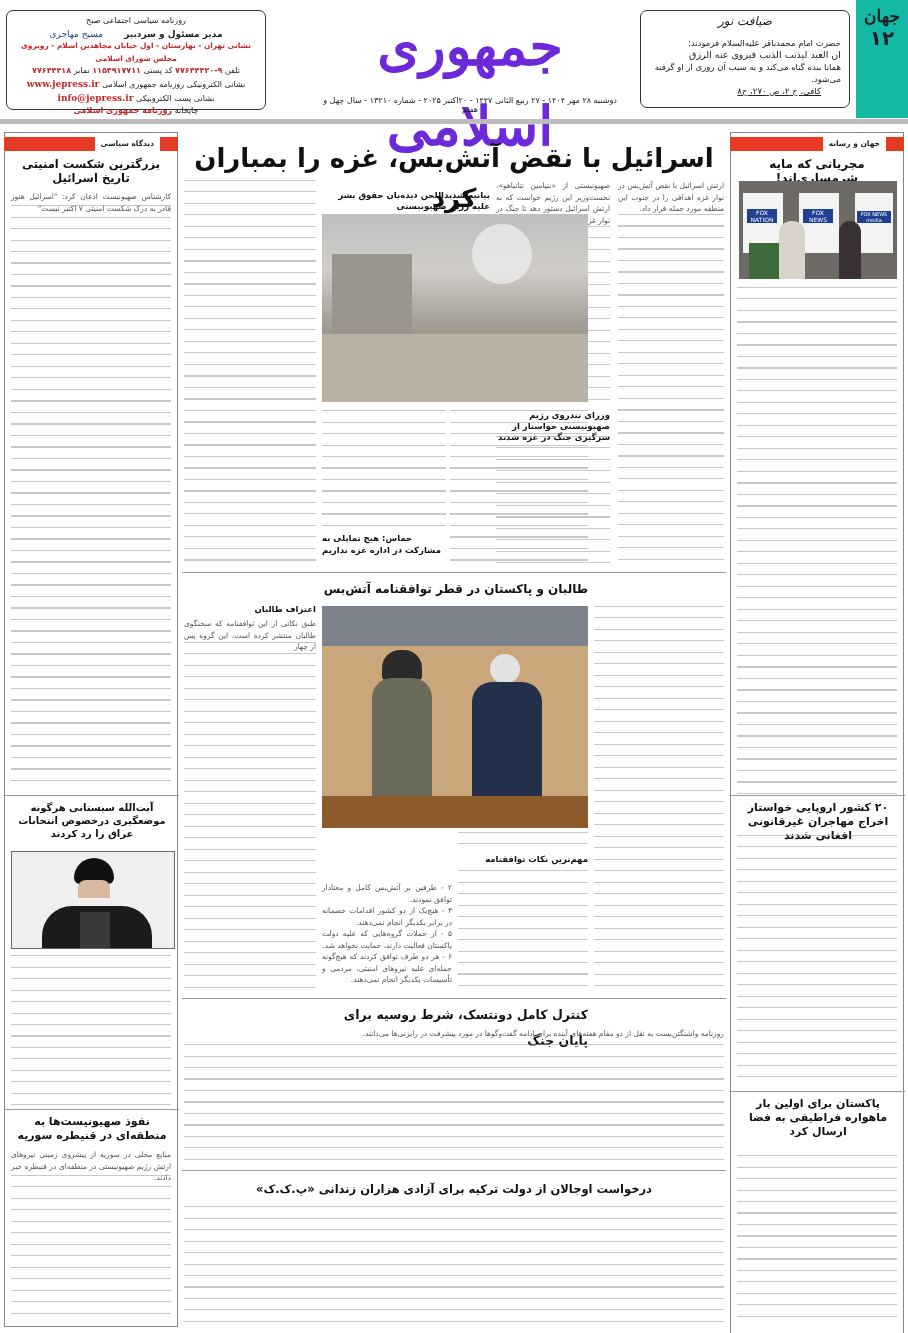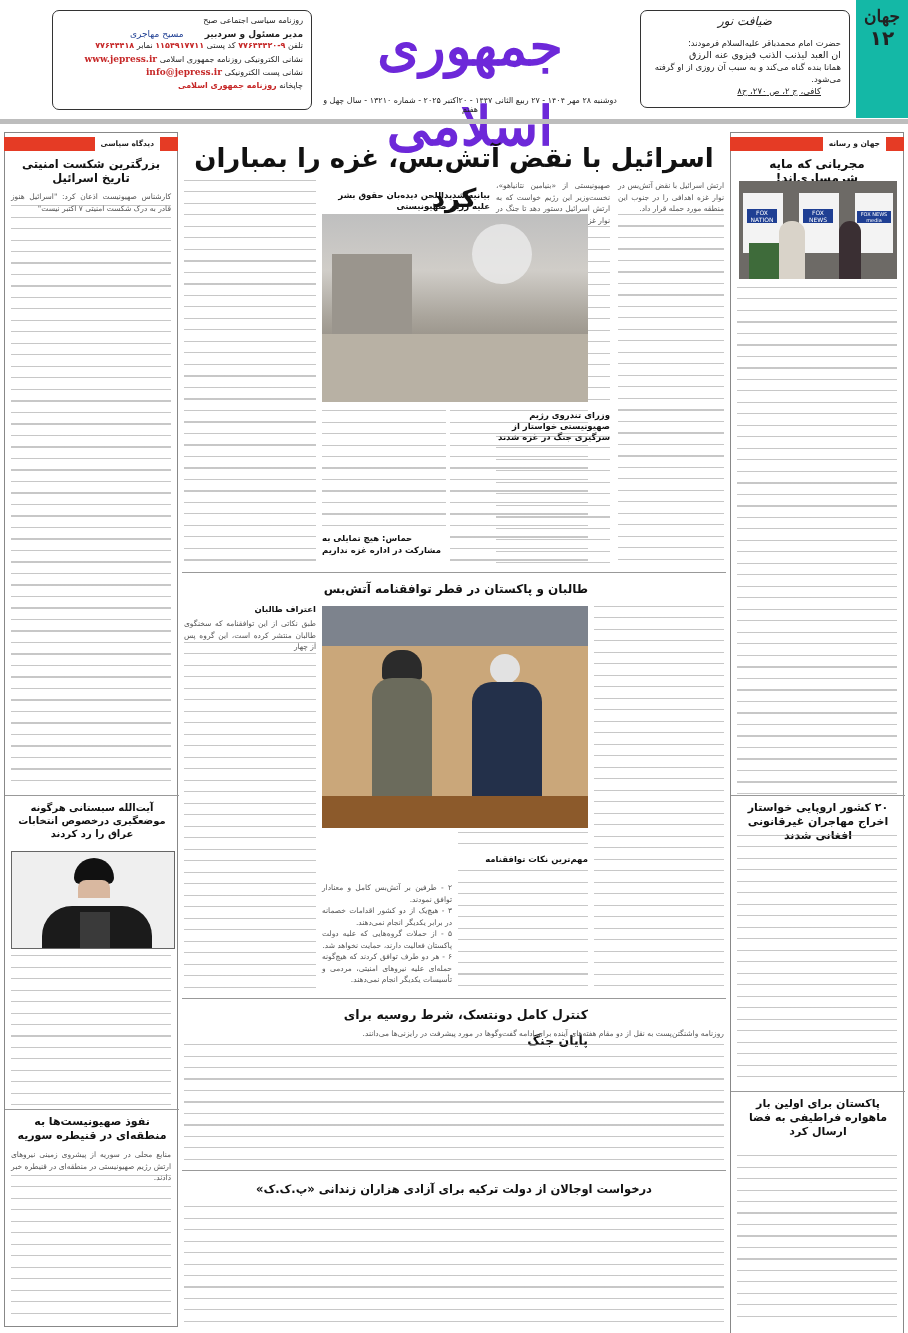--- a/index.html
+++ b/index.html
@@ -6,21 +6,21 @@
   body{width:908px;height:1333px;position:relative;overflow:hidden;font-family:"DejaVu Sans",sans-serif;color:#222;direction:rtl;}
   .abs{position:absolute;}
   
   .page-tab{left:856px;top:0;width:52px;height:118px;background:#14b8a6;display:flex;flex-direction:column;justify-content:flex-start;align-items:center;padding:6px 0;box-sizing:border-box;}
   .page-tab .sec{font-family:"DejaVu Serif",serif;font-weight:bold;font-size:17px;}
   .page-tab .num{font-weight:bold;font-size:20px;}
   .hadith-box{left:640px;top:10px;width:210px;height:98px;border:1.5px solid #333;border-radius:7px;box-sizing:border-box;padding:4px 8px;font-size:8.5px;line-height:12px;text-align:right;}
   .hadith-box .t{font-family:"DejaVu Serif",serif;font-style:italic;font-size:12px;text-align:center;margin-bottom:10px;}
   .masthead{left:320px;top:6px;width:300px;height:80px;text-align:center;font-family:"DejaVu Serif",serif;font-weight:bold;font-size:54px;color:#6d28d9;line-height:80px;}
   .dateline{left:320px;top:96px;width:300px;text-align:center;font-size:8px;}
-  .info-box{left:6px;top:10px;width:260px;height:100px;border:1.5px solid #333;border-radius:7px;box-sizing:border-box;padding:4px 8px;font-size:8px;line-height:12.6px;text-align:right;margin-left:46px;}
+  .info-box{left:6px;top:10px;width:260px;height:100px;border:1.5px solid #333;border-radius:7px;box-sizing:border-box;padding:4px 8px;font-size:8px;line-height:12.6px;text-align:center;}
   .red{color:#c62828;font-weight:bold;}
   .blue{color:#1f3f93;}
   .rule{left:0;top:119px;width:908px;height:5px;background:#bdbdbd;}
   
   .side-col{border:1px solid #888;box-sizing:border-box;}
   .kicker{height:14px;background:#e53b25;margin:4px -1px 0 -1px;position:relative;}
   .kicker span{position:absolute;right:18px;top:0;background:#fff;padding:0 6px;font-size:7.5px;line-height:14px;font-weight:bold;}
   .h2{font-family:"DejaVu Sans",sans-serif;font-weight:bold;text-align:center;color:#111;}
   .text{font-size:7.5px;line-height:11.5px;color:#555;text-align:justify;}
   .lines{background:repeating-linear-gradient(to bottom,#9a9a9a 0,#9a9a9a 1px,transparent 1px,transparent 11.5px);opacity:.55;}
@@ -45,20 +45,21 @@
 
 <div class="abs masthead">جمهوری اسلامی</div>
 <div class="abs dateline">دوشنبه ۲۸ مهر ۱۴۰۴ - ۲۷ ربیع الثانی ۱۴۴۷ - ۲۰اکتبر ۲۰۲۵ - شماره ۱۳۲۱۰ - سال چهل و هفتم</div>
 
 <div class="abs info-box">
   <div>روزنامه سیاسی اجتماعی صبح</div>
   <div style="font-weight:bold;font-size:9px;">
     <span>مدیر مسئول و سردبیر</span>
     <span class="blue" style="margin-right:18px;font-weight:normal;">مسیح مهاجری</span>
   </div>
+  <div class="red" style="font-size:7.4px;">نشانی تهران - بهارستان - اول خیابان مجاهدین اسلام - روبروی مجلس شورای اسلامی</div>
   <div>
     <span>تلفن</span>
     <span class="red">۹-۷۷۶۴۴۴۲۰</span>
     <span>کد پستی</span>
     <span class="red">۱۱۵۴۹۱۷۷۱۱</span>
     <span>نمابر</span>
     <span class="red">۷۷۶۴۴۴۱۸</span>
   </div>
   <div>
     <span>نشانی الکترونیکی روزنامه جمهوری اسلامی</span>

